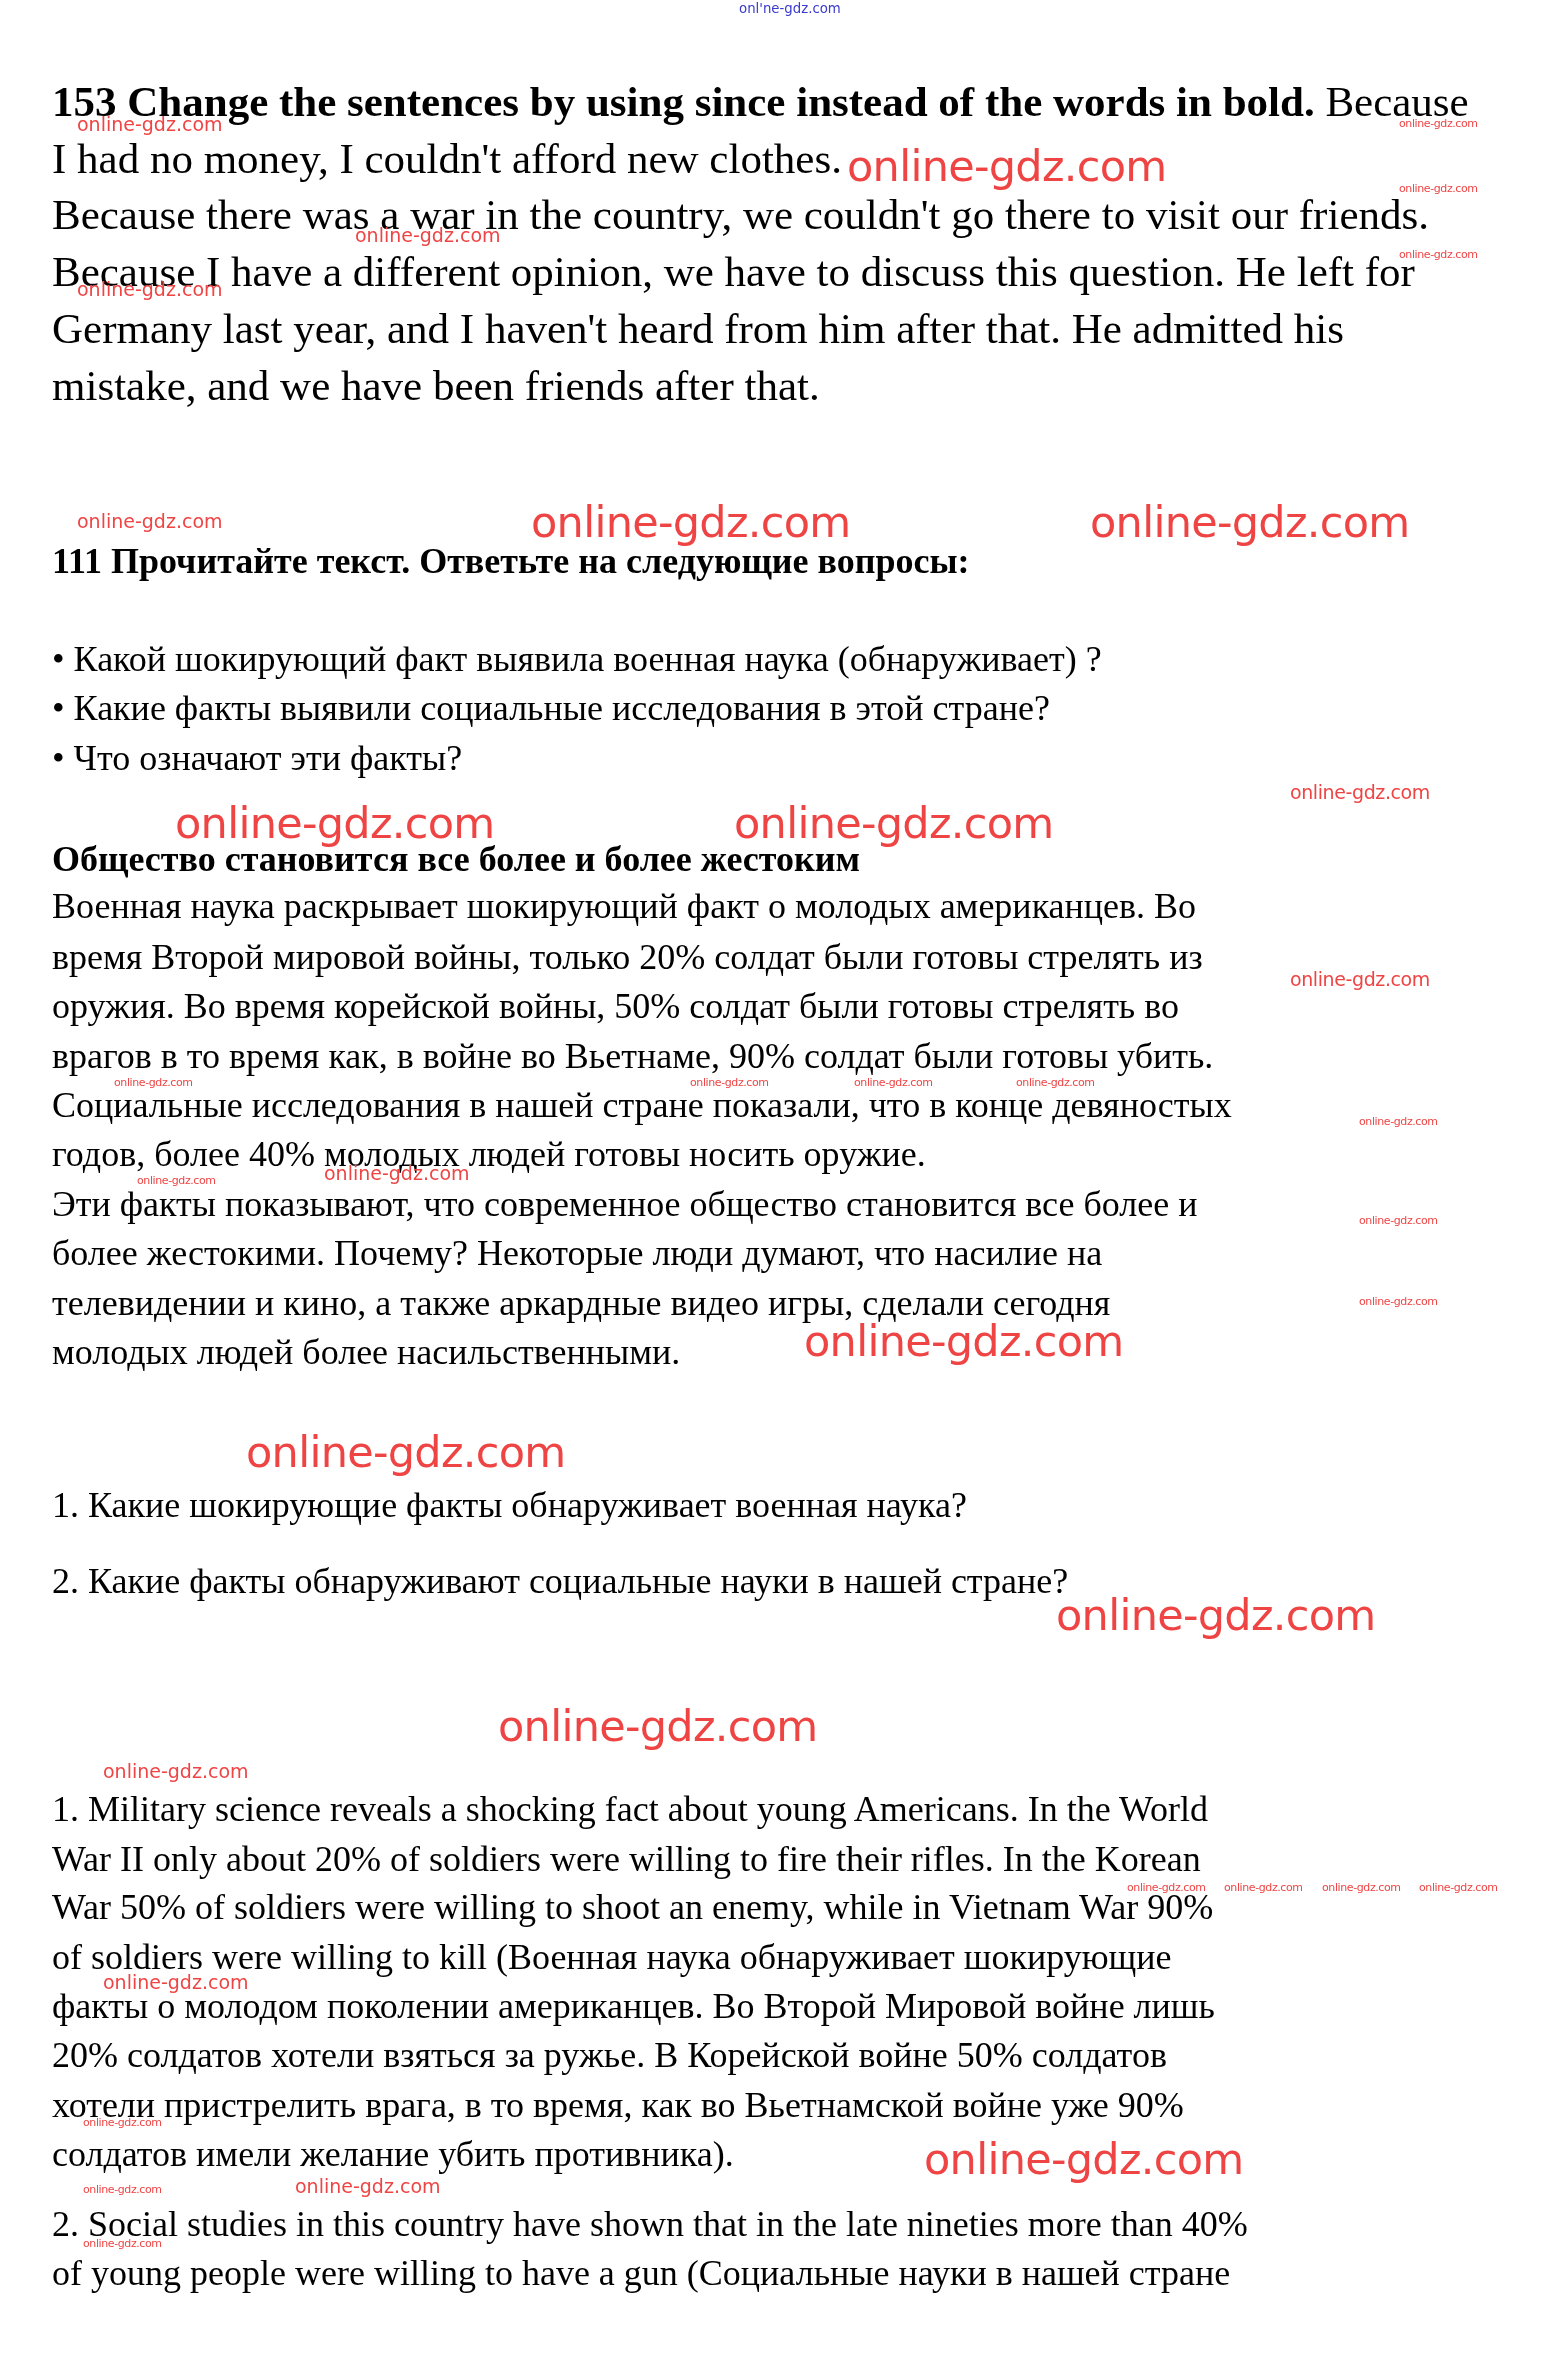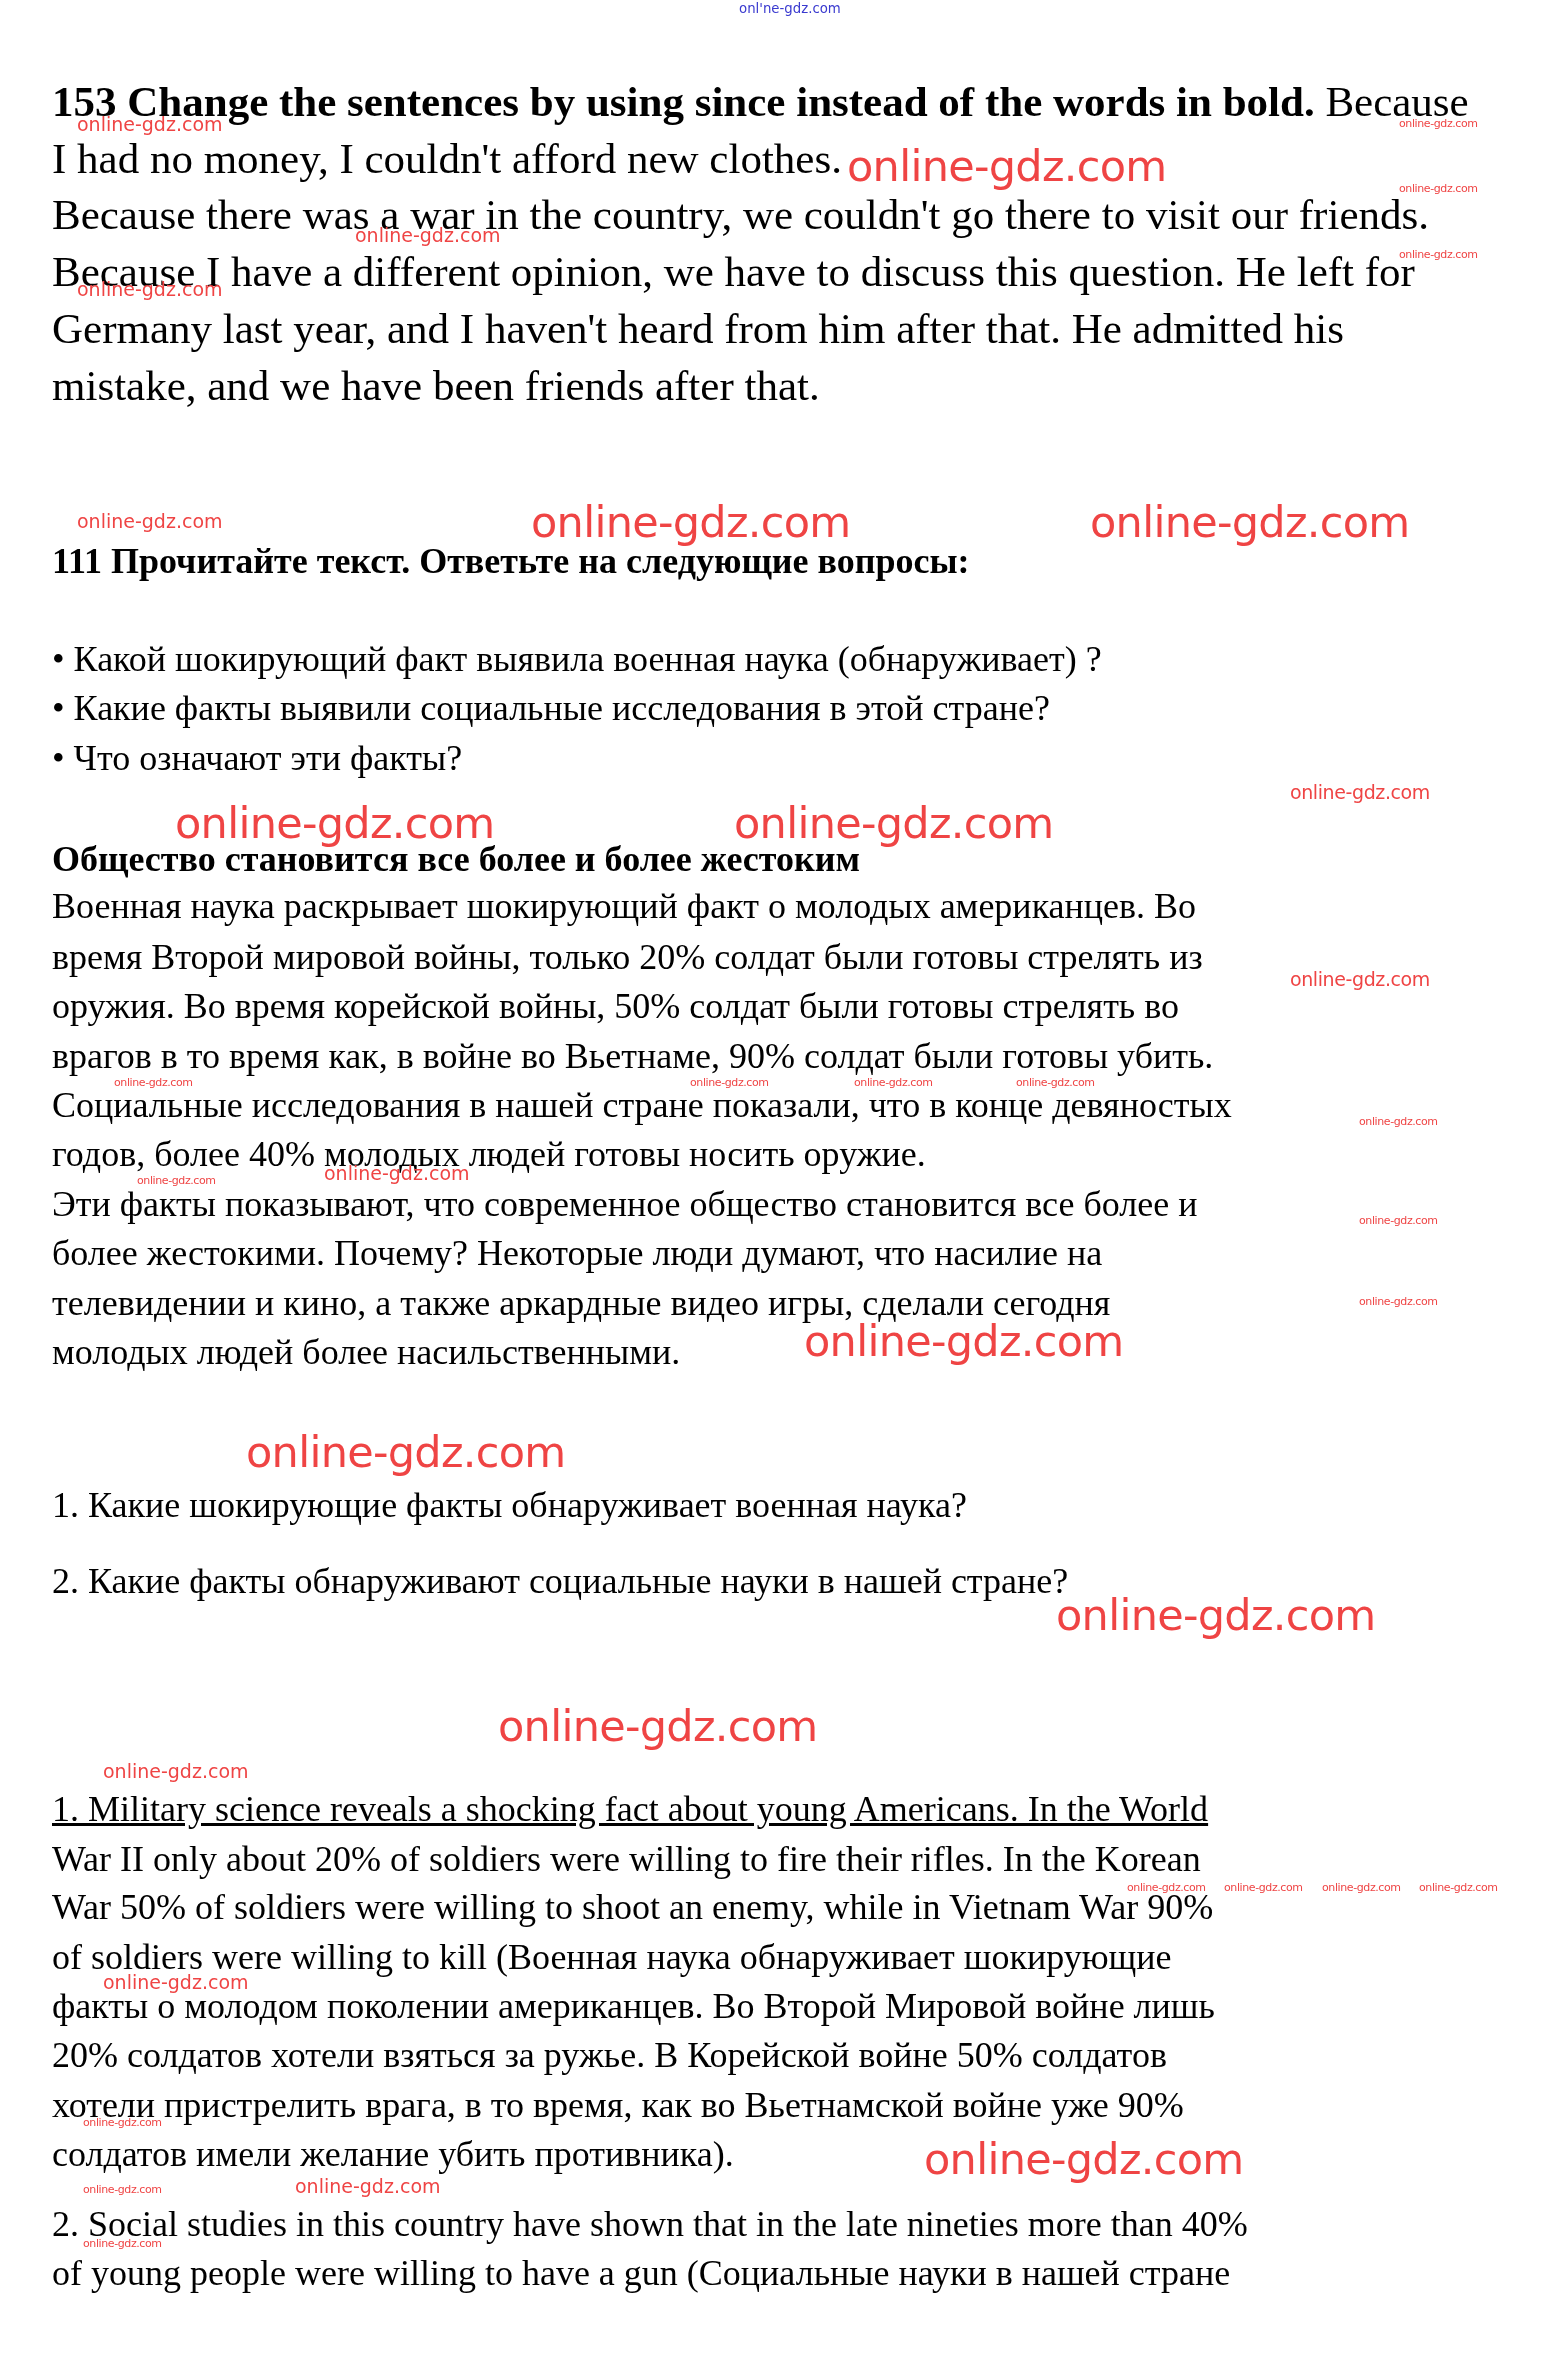--- a/index.html
+++ b/index.html
@@ -80,21 +80,21 @@
   <div class="wm wm-l" style="left:804px; top:1320px;">online-gdz.com</div>
 
   <div class="wm wm-l" style="left:246px; top:1431px;">online-gdz.com</div>
   <div class="line serif ru" style="top:1487px;">1. Какие шокирующие факты обнаруживает военная наука?</div>
   <div class="line serif ru" style="top:1563px;">2. Какие факты обнаруживают социальные науки в нашей стране?</div>
   <div class="wm wm-l" style="left:1056px; top:1594px;">online-gdz.com</div>
 
   <div class="wm wm-l" style="left:498px; top:1705px;">online-gdz.com</div>
   <div class="wm wm-s" style="left:103px; top:1762px;">online-gdz.com</div>
 
-  <div class="line serif ru" style="top:1791px;text-decoration:underline;">1. Military science reveals a shocking fact about young Americans. In the World</div>
+  <div class="line serif ru" style="top:1791px;">1. Military science reveals a shocking fact about young Americans. In the World</div>
   <div class="line serif ru" style="top:1841px;">War II only about 20% of soldiers were willing to fire their rifles. In the Korean</div>
   <div class="wm wm-xs" style="left:1127px; top:1882px;">online-gdz.com</div>
   <div class="wm wm-xs" style="left:1224px; top:1882px;">online-gdz.com</div>
   <div class="wm wm-xs" style="left:1322px; top:1882px;">online-gdz.com</div>
   <div class="wm wm-xs" style="left:1419px; top:1882px;">online-gdz.com</div>
   <div class="line serif ru" style="top:1889px;">War 50% of soldiers were willing to shoot an enemy, while in Vietnam War 90%</div>
   <div class="line serif ru" style="top:1939px;">of soldiers were willing to kill (Военная наука обнаруживает шокирующие</div>
   <div class="wm wm-s" style="left:103px; top:1973px;">online-gdz.com</div>
   <div class="line serif ru" style="top:1988px;">факты о молодом поколении американцев. Во Второй Мировой войне лишь</div>
   <div class="line serif ru" style="top:2037px;">20% солдатов хотели взяться за ружье. В Корейской войне 50% солдатов</div>

